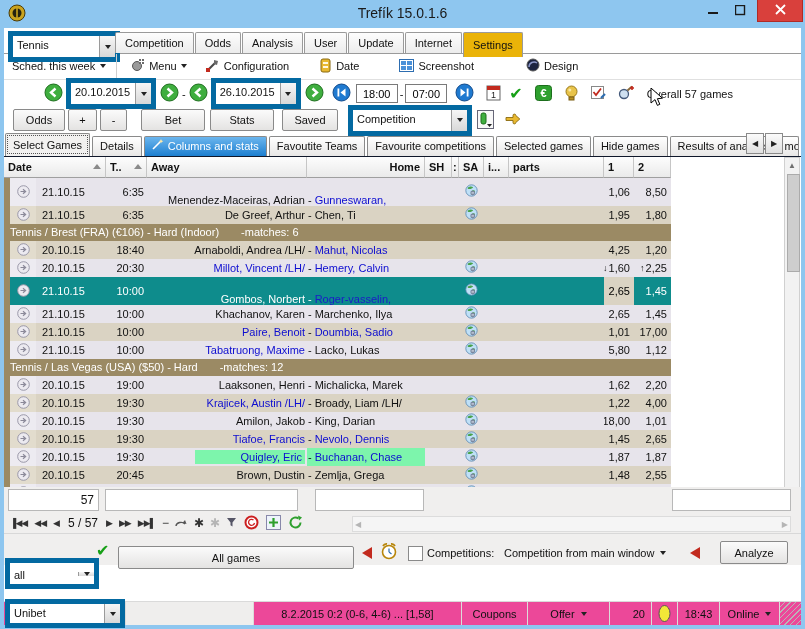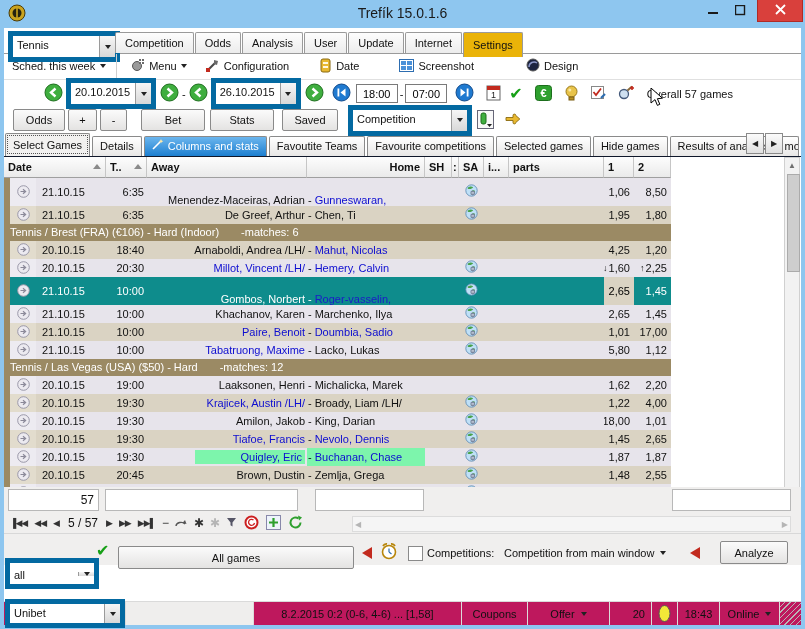--- a/index.html
+++ b/index.html
@@ -97,21 +97,21 @@
   .nbtn{color:#333;font-size:9px;margin-right:7px;letter-spacing:-1px;display:inline-flex;align-items:center;}
   .npos{font-size:12px;margin:0 8px 0 2px;}
   .hscroll{position:absolute;left:348px;right:10px;top:4px;height:14px;background:#f5f5f5;border:1px solid #dcdcdc;display:flex;justify-content:space-between;align-items:center;padding:0 2px;color:#b5b5b5;font-size:8px;}
   .spacer{height:5px;border-top:1px solid #d8d8d8;background:#f0efee;}
   
   .controlrow{height:29px;background:#f0efee;position:relative;}
   .redarr{width:0;height:0;border-top:6px solid transparent;border-bottom:6px solid transparent;border-right:10px solid #c22a1e;display:inline-block;}
   .chk{width:13px;height:13px;background:#fff;border:1px solid #8a8a8a;display:inline-block;}
   .flatcombo{display:inline-flex;align-items:center;gap:6px;white-space:nowrap;}
   
-  .statusbar{height:23px;background:#be185d;border-top:1px solid #dadada;display:flex;align-items:center;margin-top:36px;}
+  .statusbar{height:23px;background:#ec4899;border-top:1px solid #dadada;display:flex;align-items:center;margin-top:36px;}
   .spanel{height:100%;display:flex;align-items:center;justify-content:center;border-right:1px solid #dcdbda;box-sizing:border-box;white-space:nowrap;}
   .grip{width:21px;height:100%;background:repeating-linear-gradient(135deg,transparent 0 3px,#b8b8b8 3px 4px);}
   .cursor{position:absolute;left:650px;top:88px;z-index:60;}
   .greenchk{color:#17a017;font-size:16px;font-weight:bold;line-height:14px;}
 </style>
 </head>
 <body>
 
 <div class="window">
 

